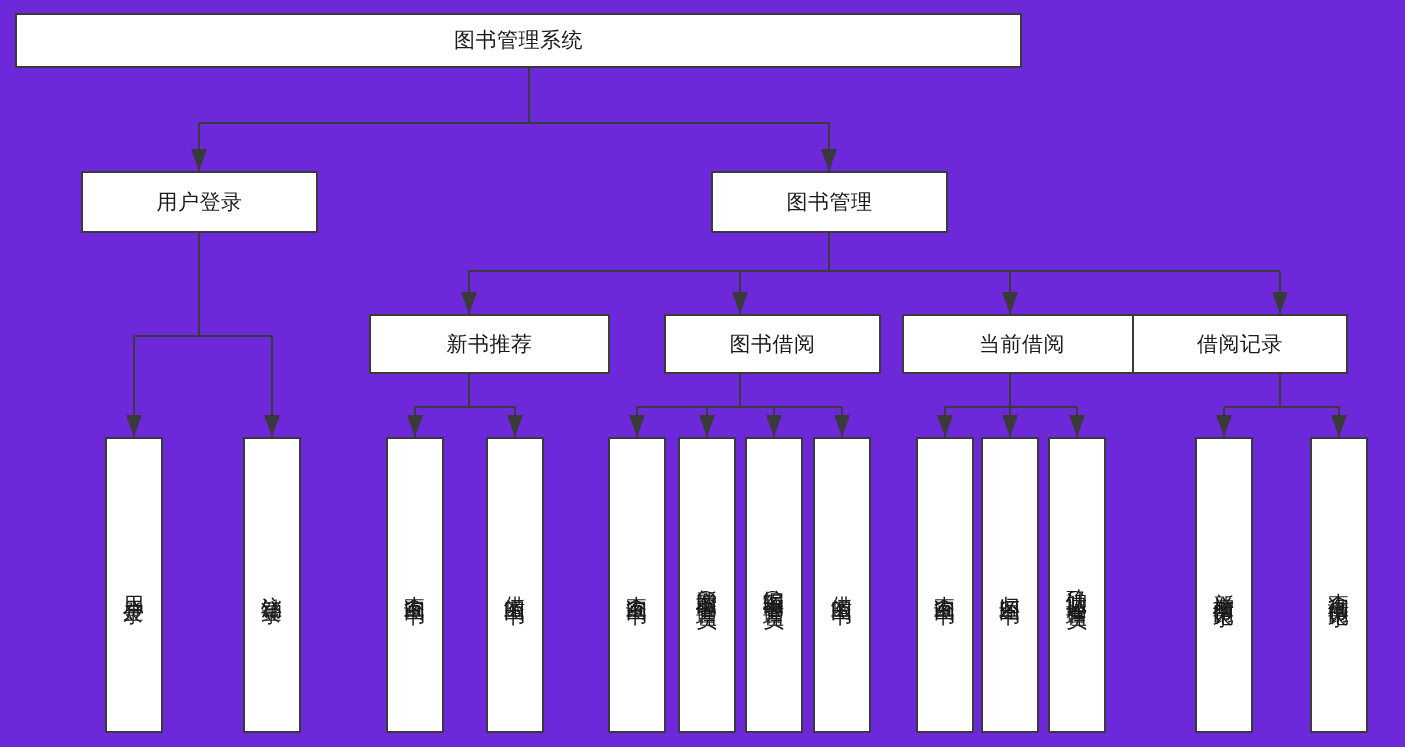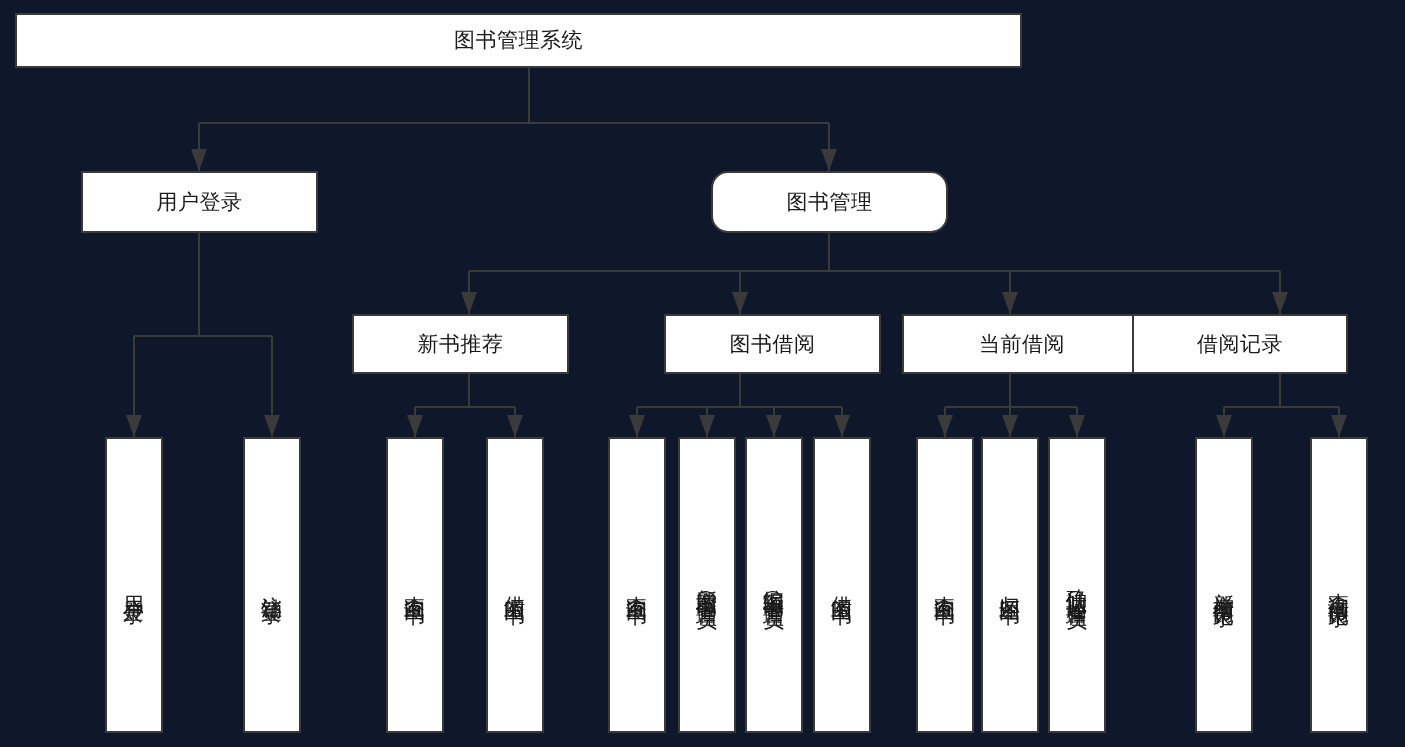--- a/index.html
+++ b/index.html
@@ -7,21 +7,21 @@
     padding: 0;
     background: #ffffff;
   }
   body {
     font-family: "Liberation Sans", "DejaVu Sans", sans-serif;
   }
   #diagram-root {
     position: relative;
     width: 1405px;
     height: 747px;
-    background: #0f172a;
+    background: #6d28d9;
     overflow: hidden;
   }
   svg.edges {
     position: absolute;
     left: 0;
     top: 0;
     width: 1405px;
     height: 747px;
   }
   .node {
@@ -125,24 +125,24 @@
       </g>
   </svg>
 
   <div id="nodes-layer">
       <div class="node" style="left: 15px; top: 13px; width: 1007px; height: 55px;">
         <span class="node-label">图书管理系统</span>
       </div>
       <div class="node" style="left: 81px; top: 171px; width: 237px; height: 62px;">
         <span class="node-label">用户登录</span>
       </div>
-      <div class="node" style="left: 711px; top: 171px; width: 237px; height: 62px; border-radius: 17px;">
+      <div class="node" style="left: 711px; top: 171px; width: 237px; height: 62px;">
         <span class="node-label">图书管理</span>
       </div>
-      <div class="node" style="left: 352px; top: 314px; width: 217px; height: 60px; align-items: center;">
+      <div class="node" style="left: 369px; top: 314px; width: 241px; height: 60px; align-items: center;">
         <span class="node-label">新书推荐</span>
       </div>
       <div class="node" style="left: 664px; top: 314px; width: 217px; height: 60px;">
         <span class="node-label">图书借阅</span>
       </div>
       <div class="node" style="left: 902px; top: 314px; width: 240px; height: 60px;">
         <span class="node-label">当前借阅</span>
       </div>
       <div class="node" style="left: 1132px; top: 314px; width: 216px; height: 60px;">
         <span class="node-label">借阅记录</span>

